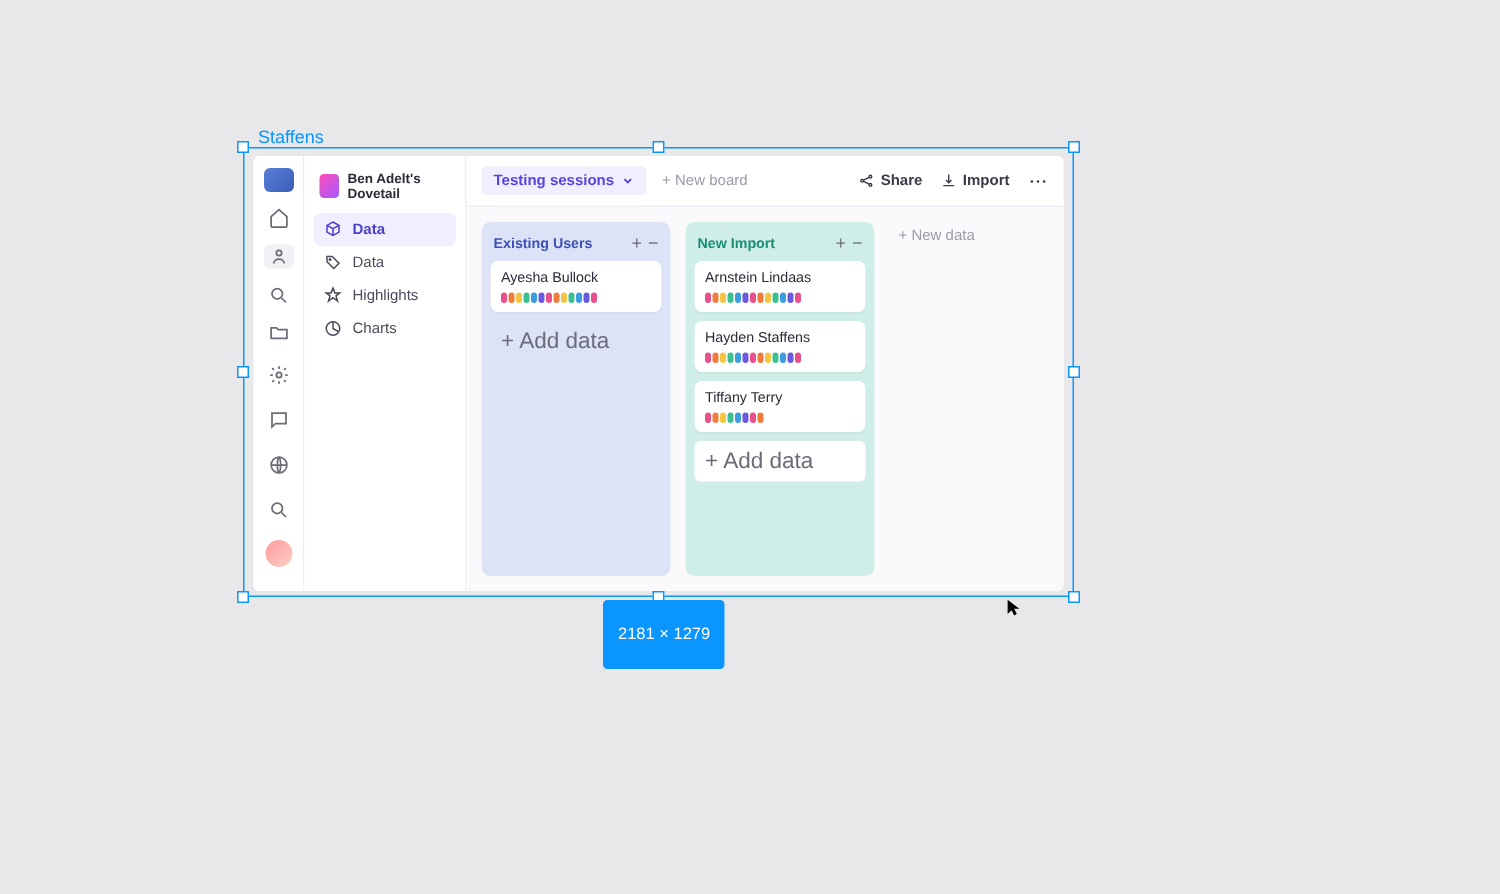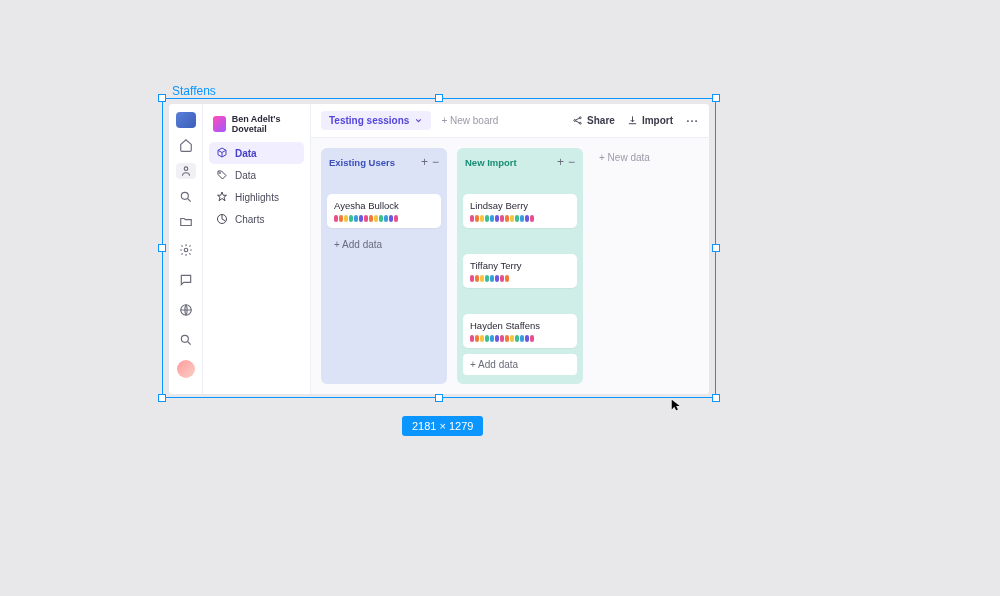--- a/index.html
+++ b/index.html
@@ -38,25 +38,25 @@
     .h-tl { top: -5px; left: -5px; }
     .h-tr { top: -5px; right: -5px; }
     .h-bl { bottom: -5px; left: -5px; }
     .h-br { bottom: -5px; right: -5px; }
     .h-tm { top: -5px; left: calc(50% - 4px); }
     .h-bm { bottom: -5px; left: calc(50% - 4px); }
     .h-ml { top: calc(50% - 4px); left: -5px; }
     .h-mr { top: calc(50% - 4px); right: -5px; }
     .dim-badge {
       position: absolute;
-      top: 416px;
+      top: 400px;
       left: 402px;
       background: #0a95ff;
       color: #fff;
-      padding: 4px 10px;
+      padding: 17px 10px;
       border-radius: 3px;
       font-size: 11px;
       font-weight: 500;
     }
     .cursor-ptr {
       position: absolute;
       top: 398px;
       left: 670px;
       width: 14px;
       height: 14px;
@@ -206,31 +206,30 @@
     .col-title { font-size: 9.5px; font-weight: 700; flex: 1; }
     .col-existing .col-title { color: #3b4fb8; }
     .col-new .col-title { color: #1a8d76; }
     .col-ctrl { color: #6b6b7a; cursor: pointer; font-size: 12px; line-height: 1; }
     .card {
       background: #fff;
       border-radius: 5px;
       padding: 6px 7px;
       cursor: pointer;
       box-shadow: 0 1px 1px rgba(0,0,0,0.04);
-      margin-top: 20px;
     }
     .card-name { font-size: 9.5px; font-weight: 500; color: #2a2a38; margin-bottom: 4px; }
     .tag-dots { display: flex; gap: 1px; flex-wrap: wrap; }
     .dot { width: 4px; height: 7px; border-radius: 2px; }
     .add-data-btn {
       background: transparent;
       border: none;
       text-align: left;
       padding: 5px 7px;
-      font-size: 10px;
+      font-size: 15px;
       color: #6b6b7a;
       cursor: pointer;
       border-radius: 4px;
     }
     .col-new .add-data-btn { background: #fff; }
     .new-group {
       font-size: 10px;
       color: #9a9aaa;
       padding: 4px 6px;
       cursor: pointer;
@@ -418,21 +417,39 @@
           </div>
           <button class="add-data-btn">+ Add data</button>
         </div>
         <div class="column col-new">
           <div class="col-header">
             <span class="col-title">New Import</span>
             <span class="col-ctrl">+</span>
             <span class="col-ctrl">−</span>
           </div>
           <div class="card">
-            <div class="card-name">Lindsay Berry</div>
+            <div class="card-name">Arnstein Lindaas</div>
+            <div class="tag-dots">
+              <span class="dot" style="background:#e94f8a"></span>
+              <span class="dot" style="background:#f07b3a"></span>
+              <span class="dot" style="background:#f5c542"></span>
+              <span class="dot" style="background:#3cc08f"></span>
+              <span class="dot" style="background:#3b9de0"></span>
+              <span class="dot" style="background:#6a5ae0"></span>
+              <span class="dot" style="background:#e94f8a"></span>
+              <span class="dot" style="background:#f07b3a"></span>
+              <span class="dot" style="background:#f5c542"></span>
+              <span class="dot" style="background:#3cc08f"></span>
+              <span class="dot" style="background:#3b9de0"></span>
+              <span class="dot" style="background:#6a5ae0"></span>
+              <span class="dot" style="background:#e94f8a"></span>
+            </div>
+          </div>
+          <div class="card">
+            <div class="card-name">Hayden Staffens</div>
             <div class="tag-dots">
               <span class="dot" style="background:#e94f8a"></span>
               <span class="dot" style="background:#f07b3a"></span>
               <span class="dot" style="background:#f5c542"></span>
               <span class="dot" style="background:#3cc08f"></span>
               <span class="dot" style="background:#3b9de0"></span>
               <span class="dot" style="background:#6a5ae0"></span>
               <span class="dot" style="background:#e94f8a"></span>
               <span class="dot" style="background:#f07b3a"></span>
               <span class="dot" style="background:#f5c542"></span>
@@ -448,36 +465,18 @@
               <span class="dot" style="background:#e94f8a"></span>
               <span class="dot" style="background:#f07b3a"></span>
               <span class="dot" style="background:#f5c542"></span>
               <span class="dot" style="background:#3cc08f"></span>
               <span class="dot" style="background:#3b9de0"></span>
               <span class="dot" style="background:#6a5ae0"></span>
               <span class="dot" style="background:#e94f8a"></span>
               <span class="dot" style="background:#f07b3a"></span>
             </div>
           </div>
-          <div class="card">
-            <div class="card-name">Hayden Staffens</div>
-            <div class="tag-dots">
-              <span class="dot" style="background:#e94f8a"></span>
-              <span class="dot" style="background:#f07b3a"></span>
-              <span class="dot" style="background:#f5c542"></span>
-              <span class="dot" style="background:#3cc08f"></span>
-              <span class="dot" style="background:#3b9de0"></span>
-              <span class="dot" style="background:#6a5ae0"></span>
-              <span class="dot" style="background:#e94f8a"></span>
-              <span class="dot" style="background:#f07b3a"></span>
-              <span class="dot" style="background:#f5c542"></span>
-              <span class="dot" style="background:#3cc08f"></span>
-              <span class="dot" style="background:#3b9de0"></span>
-              <span class="dot" style="background:#6a5ae0"></span>
-              <span class="dot" style="background:#e94f8a"></span>
-            </div>
-          </div>
           <button class="add-data-btn">+ Add data</button>
         </div>
         <div class="new-group">+ New data</div>
       </div>
   </div>
 </div>
 
 </body></html>

